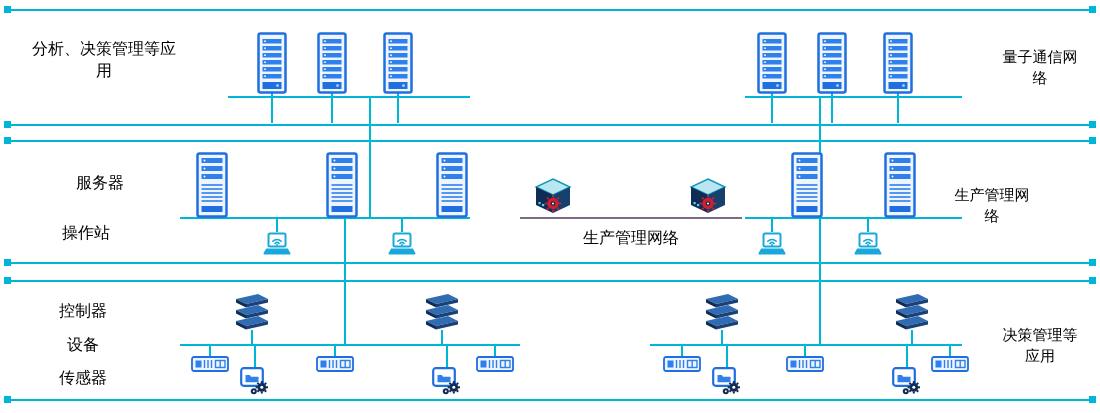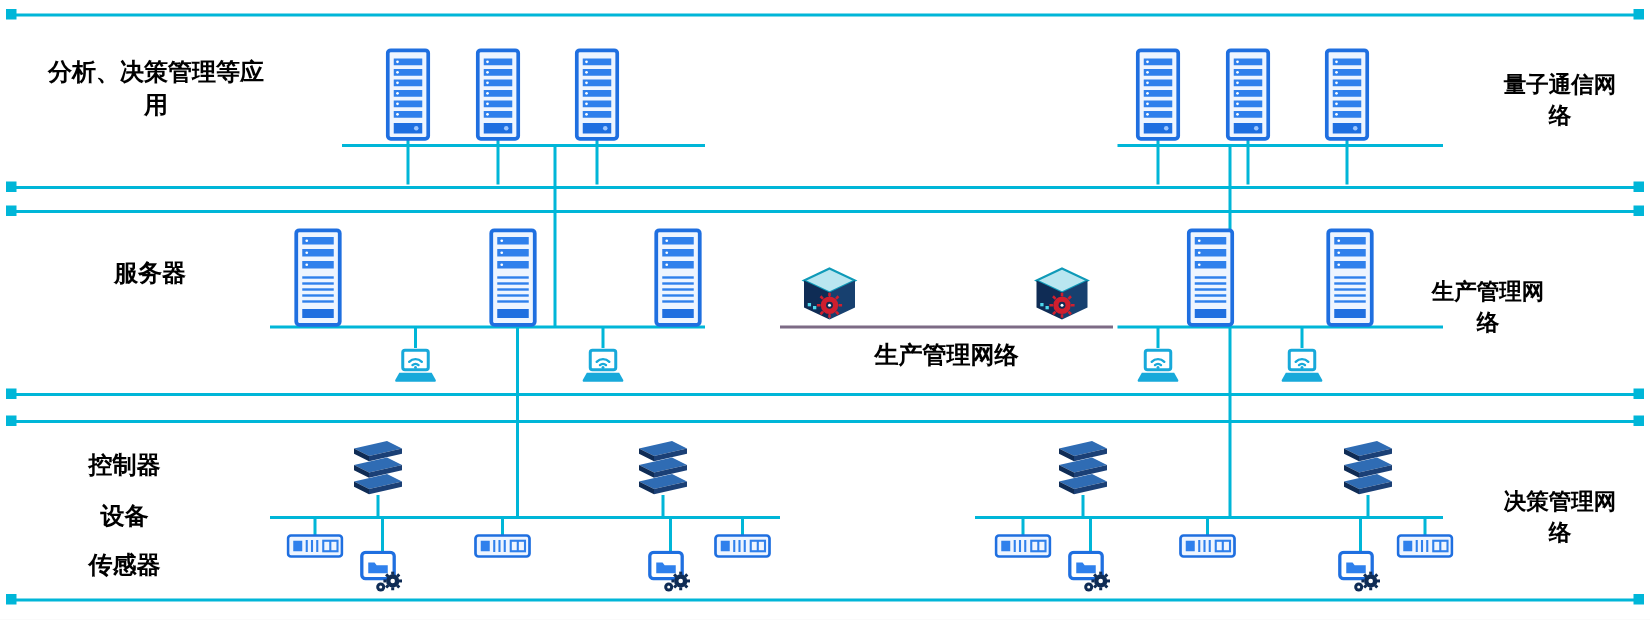--- a/index.html
+++ b/index.html
@@ -7,21 +7,21 @@
     --cyan-device:#18a9da; --red:#d01f2e; --quantum-line:#7d6b85; --text:#000000; --bg:#ffffff;
   }
   *{margin:0;padding:0;box-sizing:border-box}
   body{background:#e9e9e9;font-family:"Liberation Sans","DejaVu Sans",sans-serif}
   .canvas{position:relative;width:1100px;height:413px;background:var(--bg);overflow:hidden}
   .hl{position:absolute;height:2px;background:var(--line)}
   .vl{position:absolute;width:2px;background:var(--line)}
   .sq{position:absolute;width:7px;height:7px;background:var(--line)}
   .qline{background:var(--quantum-line)}
   .ic{position:absolute}
-  .lbl{position:absolute;color:var(--text);font-weight:bold;text-align:center;line-height:1.4}
+  .lbl{position:absolute;color:var(--text);font-weight:normal;text-align:center;line-height:1.4}
   .f16{font-size:16px}.f15{font-size:15px}
 </style>
 </head>
 <body>
 
 <svg width="0" height="0" style="position:absolute" aria-hidden="true">
   <defs>
     <symbol id="sym-rack" viewBox="0 0 30 62">
       <rect x="1.5" y="1.5" width="27" height="59" rx="2" fill="#eef5ff" stroke="var(--blue)" stroke-width="2.5"></rect>
       <g fill="var(--blue-light)">
@@ -329,21 +329,22 @@
       <use href="#sym-device"></use>
     </svg>
   <svg class="ic" style="left:892px;top:367px;width:30px;height:28px">
       <use href="#sym-device"></use>
     </svg>
 
   <div class="lbl f16" style="left:28px;top:38px;width:152px">分析、决策管理等应用</div>
   <div class="lbl f15" style="left:998px;top:46px;width:84px">量子通信网络</div>
 
   <div class="lbl f16" style="left:52px;top:172px;width:96px">服务器</div>
+  <div class="lbl f16" style="left:38px;top:222px;width:96px">操作站</div>
   <div class="lbl f16" style="left:556px;top:227px;width:150px">生产管理网络</div>
   <div class="lbl f15" style="left:950px;top:184px;width:84px">生产管理网络</div>
 
   <div class="lbl f16" style="left:35px;top:334px;width:96px">设备</div>
   <div class="lbl f16" style="left:35px;top:300px;width:96px">控制器</div>
   <div class="lbl f16" style="left:35px;top:367px;width:96px">传感器</div>
-  <div class="lbl f15" style="left:998px;top:324px;width:84px">决策管理网络</div>
+  <div class="lbl f15" style="left:998px;top:324px;width:84px">决策管理等应用</div>
 
 </div>
 
 </body></html>

